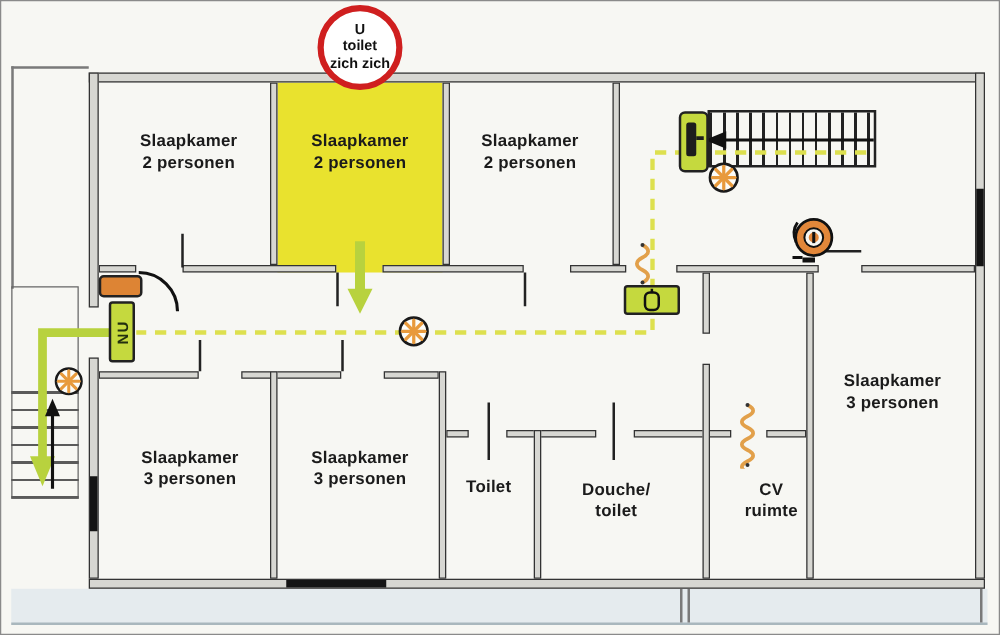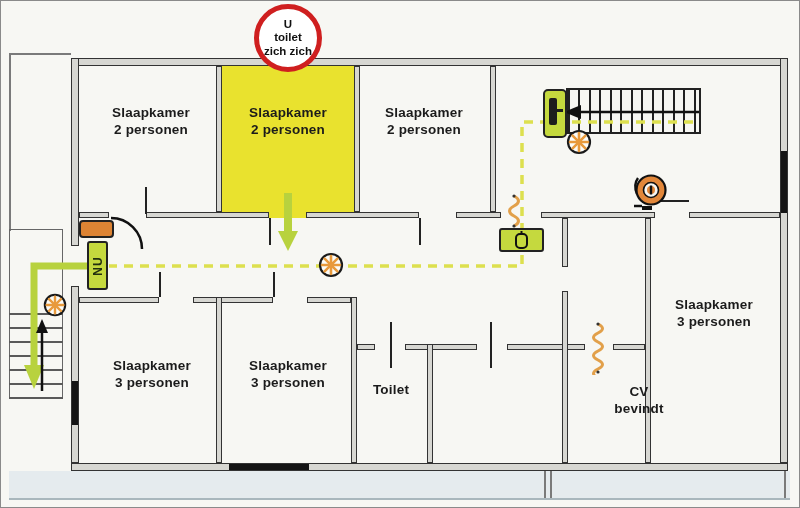--- a/index.html
+++ b/index.html
@@ -215,23 +215,27 @@
     <span style="display:block">Slaapkamer</span>
     <span style="display:block">3 personen</span>
   </div>
   <div class="lbl" style="left:287px;top:373px;">
     <span style="display:block">Slaapkamer</span>
     <span style="display:block">3 personen</span>
   </div>
   <div class="lbl" style="left:390px;top:388px;">
     <span style="display:block">Toilet</span>
   </div>
-  <div class="lbl" style="left:638px;top:399px;">
+  <div class="lbl" style="left:492px;top:399px;">
+    <span style="display:block">Douche/</span>
+    <span style="display:block">toilet</span>
+  </div>
+  <div class="lbl" style="left:616px;top:399px;">
     <span style="display:block">CV</span>
-    <span style="display:block">bevindt</span>
+    <span style="display:block">ruimte</span>
   </div>
   <div class="lbl" style="left:713px;top:312px;">
     <span style="display:block">Slaapkamer</span>
     <span style="display:block">3 personen</span>
   </div>
 
   <div id="badge">
     <span>U</span>
     <span>toilet</span>
     <span>zich zich</span>

